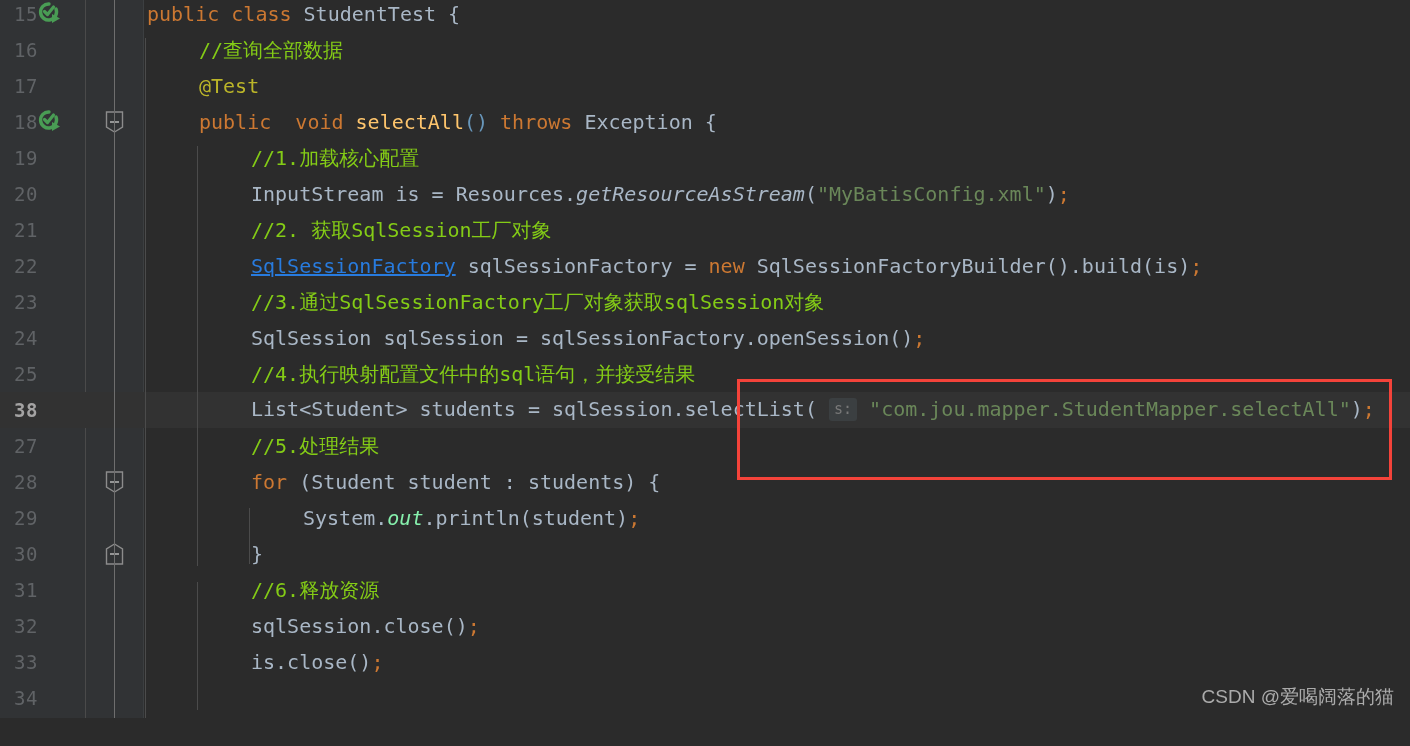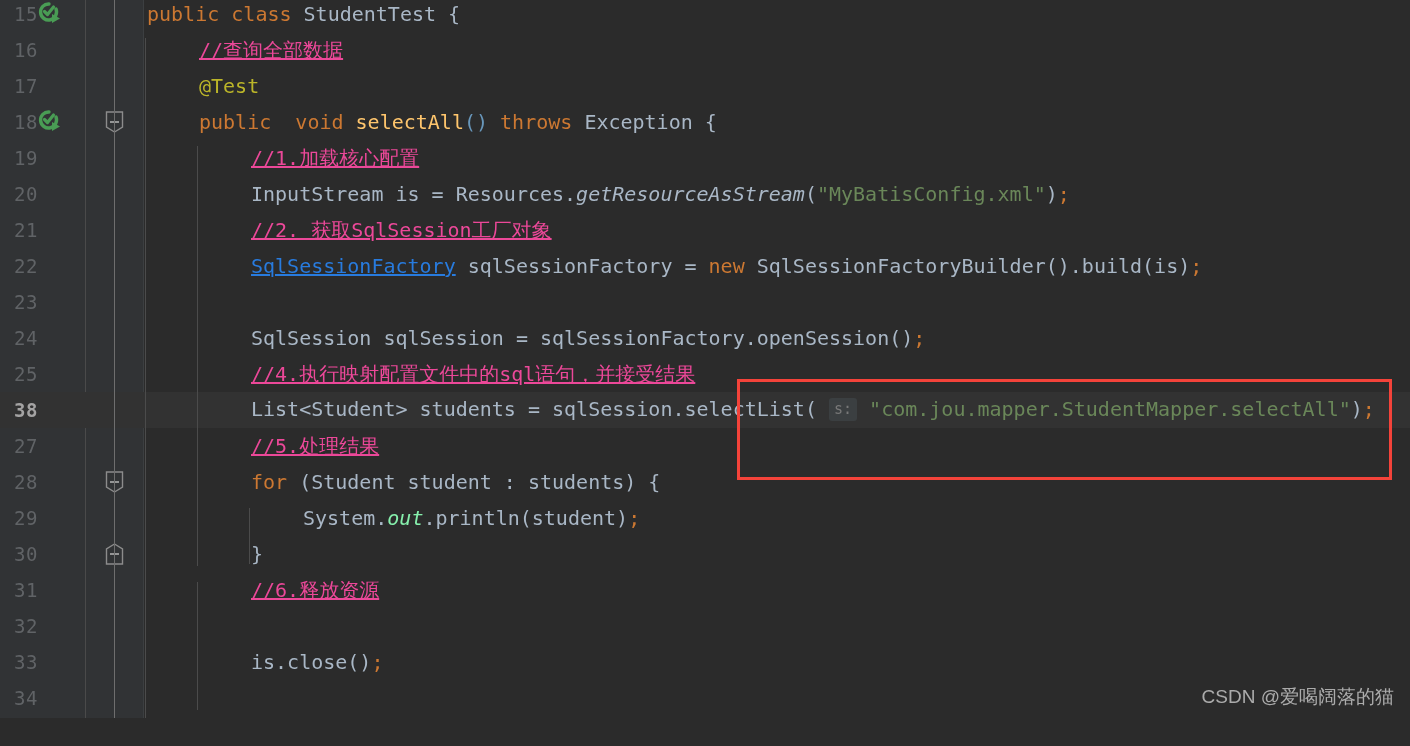--- a/index.html
+++ b/index.html
@@ -95,21 +95,21 @@
     color: #a9b7c6;
     letter-spacing: 0px;
   }
 
   
   .kw   { color: #cc7832; }
   .cls  { color: #a9b7c6; }
   .idn  { color: #a9b7c6; }
   .mth  { color: #ffc66d; }
   .str  { color: #6a8759; }
-  .cmt  { color: #ec4899; text-decoration: underline; }
+  .cmt  { color: #84cc16; }
   .num  { color: #6897bb; }
   .pun  { color: #a9b7c6; }
   .semi { color: #cc7832; }
   .ann  { color: #bbb529; }
   .lnk  { color: #287bde; text-decoration: underline; }
   .stat { color: #86efac; font-style: italic; }
   .statm{ color: #a9b7c6; font-style: italic; }
 
   
   .hint {
@@ -226,20 +226,21 @@
       <div class="row" style="top: 248px;">
         <div class="gutter-cell">
           <span class="lineno">22</span>
         </div>
         <div class="code" style="left: 251px;"><span class="lnk">SqlSessionFactory</span><span class="idn"> sqlSessionFactory = </span><span class="kw">new</span><span class="idn"> SqlSessionFactoryBuilder().build(is)</span><span class="semi">;</span></div>
       </div>
       <div class="row" style="top: 284px; padding-left: 44px;">
         <div class="gutter-cell">
           <span class="lineno">23</span>
         </div>
+        <div class="code" style="left: 251px;"><span class="cmt">//3.通过SqlSessionFactory工厂对象获取sqlSession对象</span></div>
       </div>
       <div class="row" style="top: 320px;">
         <div class="gutter-cell">
           <span class="lineno">24</span>
         </div>
         <div class="code" style="left: 251px;"><span class="idn">SqlSession sqlSession = sqlSessionFactory.openSession()</span><span class="semi">;</span></div>
       </div>
       <div class="row" style="top: 356px;">
         <div class="gutter-cell">
           <span class="lineno">25</span>
@@ -279,20 +280,21 @@
       <div class="row" style="top: 572px;">
         <div class="gutter-cell">
           <span class="lineno">31</span>
         </div>
         <div class="code" style="left: 251px;"><span class="cmt">//6.释放资源</span></div>
       </div>
       <div class="row" style="top: 608px;">
         <div class="gutter-cell">
           <span class="lineno">32</span>
         </div>
+        <div class="code" style="left: 251px;"><span class="idn">sqlSession.close()</span><span class="semi">;</span></div>
       </div>
       <div class="row" style="top: 644px;">
         <div class="gutter-cell">
           <span class="lineno">33</span>
         </div>
         <div class="code" style="left: 251px;"><span class="idn">is.close()</span><span class="semi">;</span></div>
       </div>
       <div class="row" style="top: 680px;">
         <div class="gutter-cell">
           <span class="lineno">34</span>

